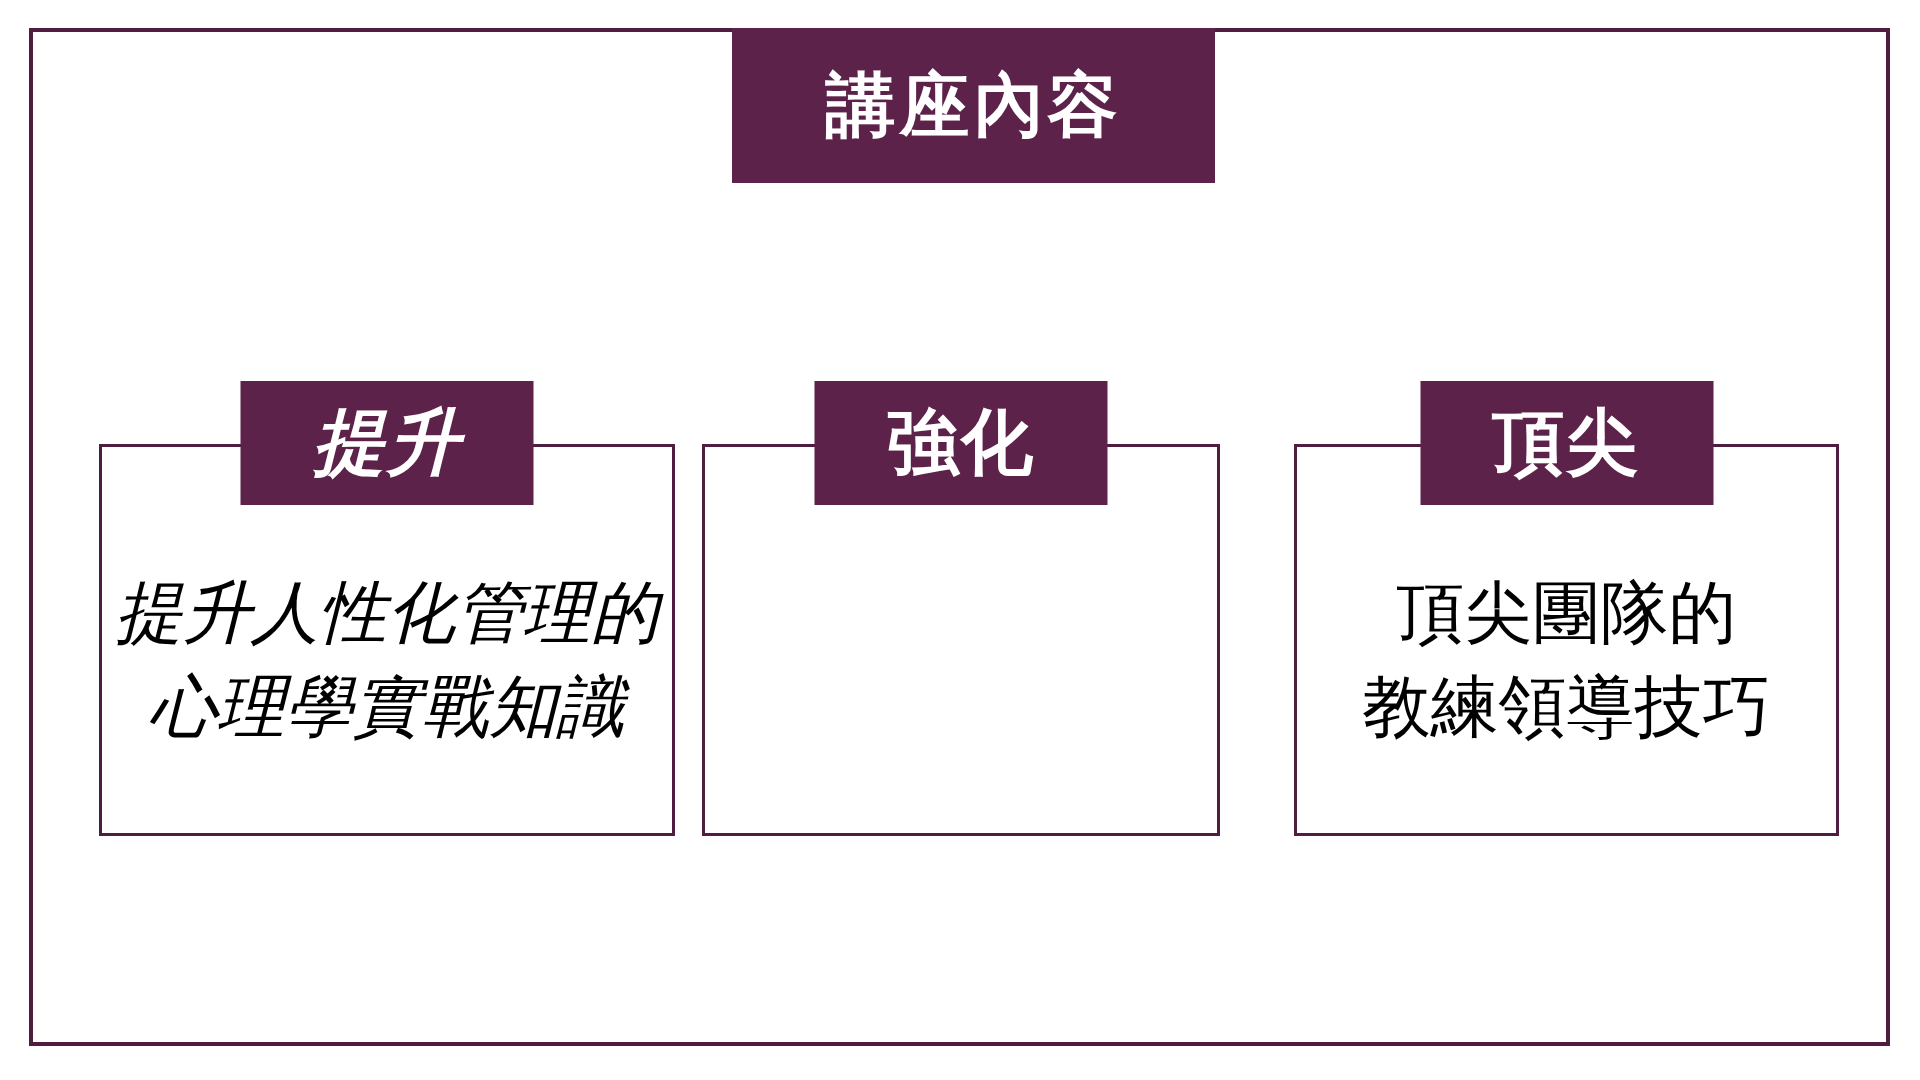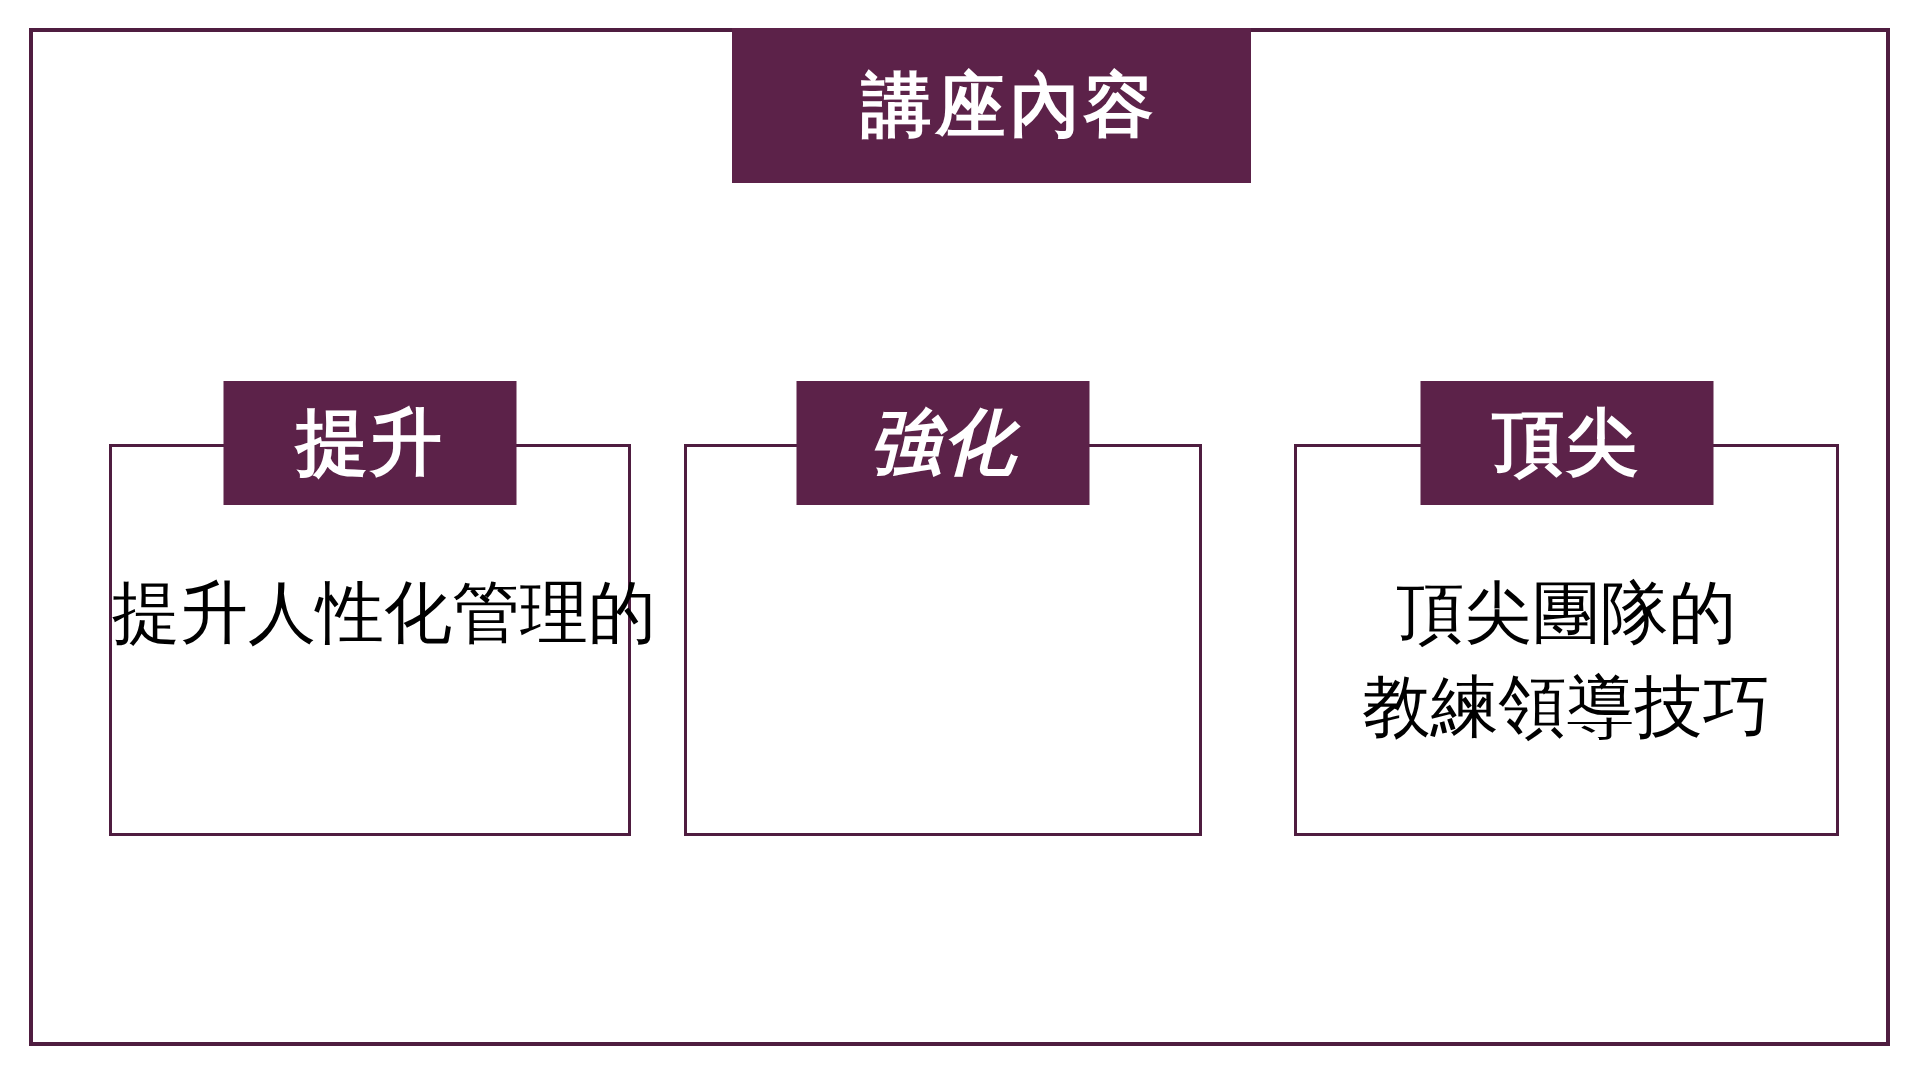--- a/index.html
+++ b/index.html
@@ -29,39 +29,38 @@
     position: absolute;
     left: 732px;
     top: 28px;
     width: 483px;
     height: 155px;
     background: var(--accent, #5c2249);
     display: flex;
     align-items: center;
     justify-content: center;
     z-index: 3;
-    padding-left: 36px;
   }
   .title-banner .title-text {
     color: #ffffff;
     font-size: 70px;
     font-weight: 700;
     letter-spacing: 4px;
     white-space: nowrap;
   }
   .card {
     position: absolute;
     top: 444px;
     height: 392px;
     box-sizing: border-box;
     border: 3px solid var(--line, #4f1d40);
     background: #ffffff;
   }
-  .card.c1 { left: 109px; width: 522px; }
-  .card.c2 { left: 684px; width: 518px; font-style: italic; }
+  .card.c1 { left: 99px; width: 576px; font-style: italic; }
+  .card.c2 { left: 702px; width: 518px; }
   .card.c3 { left: 1294px; width: 545px; }
   .card-header {
     position: absolute;
     left: 50%;
     transform: translateX(-50%);
     top: -66px;
     width: 293px;
     height: 124px;
     background: var(--accent, #5c2249);
     display: flex;
@@ -101,20 +100,21 @@
   <div class="title-banner">
     <span class="title-text">講座內容</span>
   </div>
 
   <section class="card c1">
     <div class="card-header">
       <span class="header-text">提升</span>
     </div>
     <div class="card-body">
       <div class="body-line">提升人性化管理的</div>
+      <div class="body-line">心理學實戰知識</div>
     </div>
   </section>
 
   <section class="card c2">
     <div class="card-header">
       <span class="header-text">強化</span>
     </div>
   </section>
 
   <section class="card c3">

